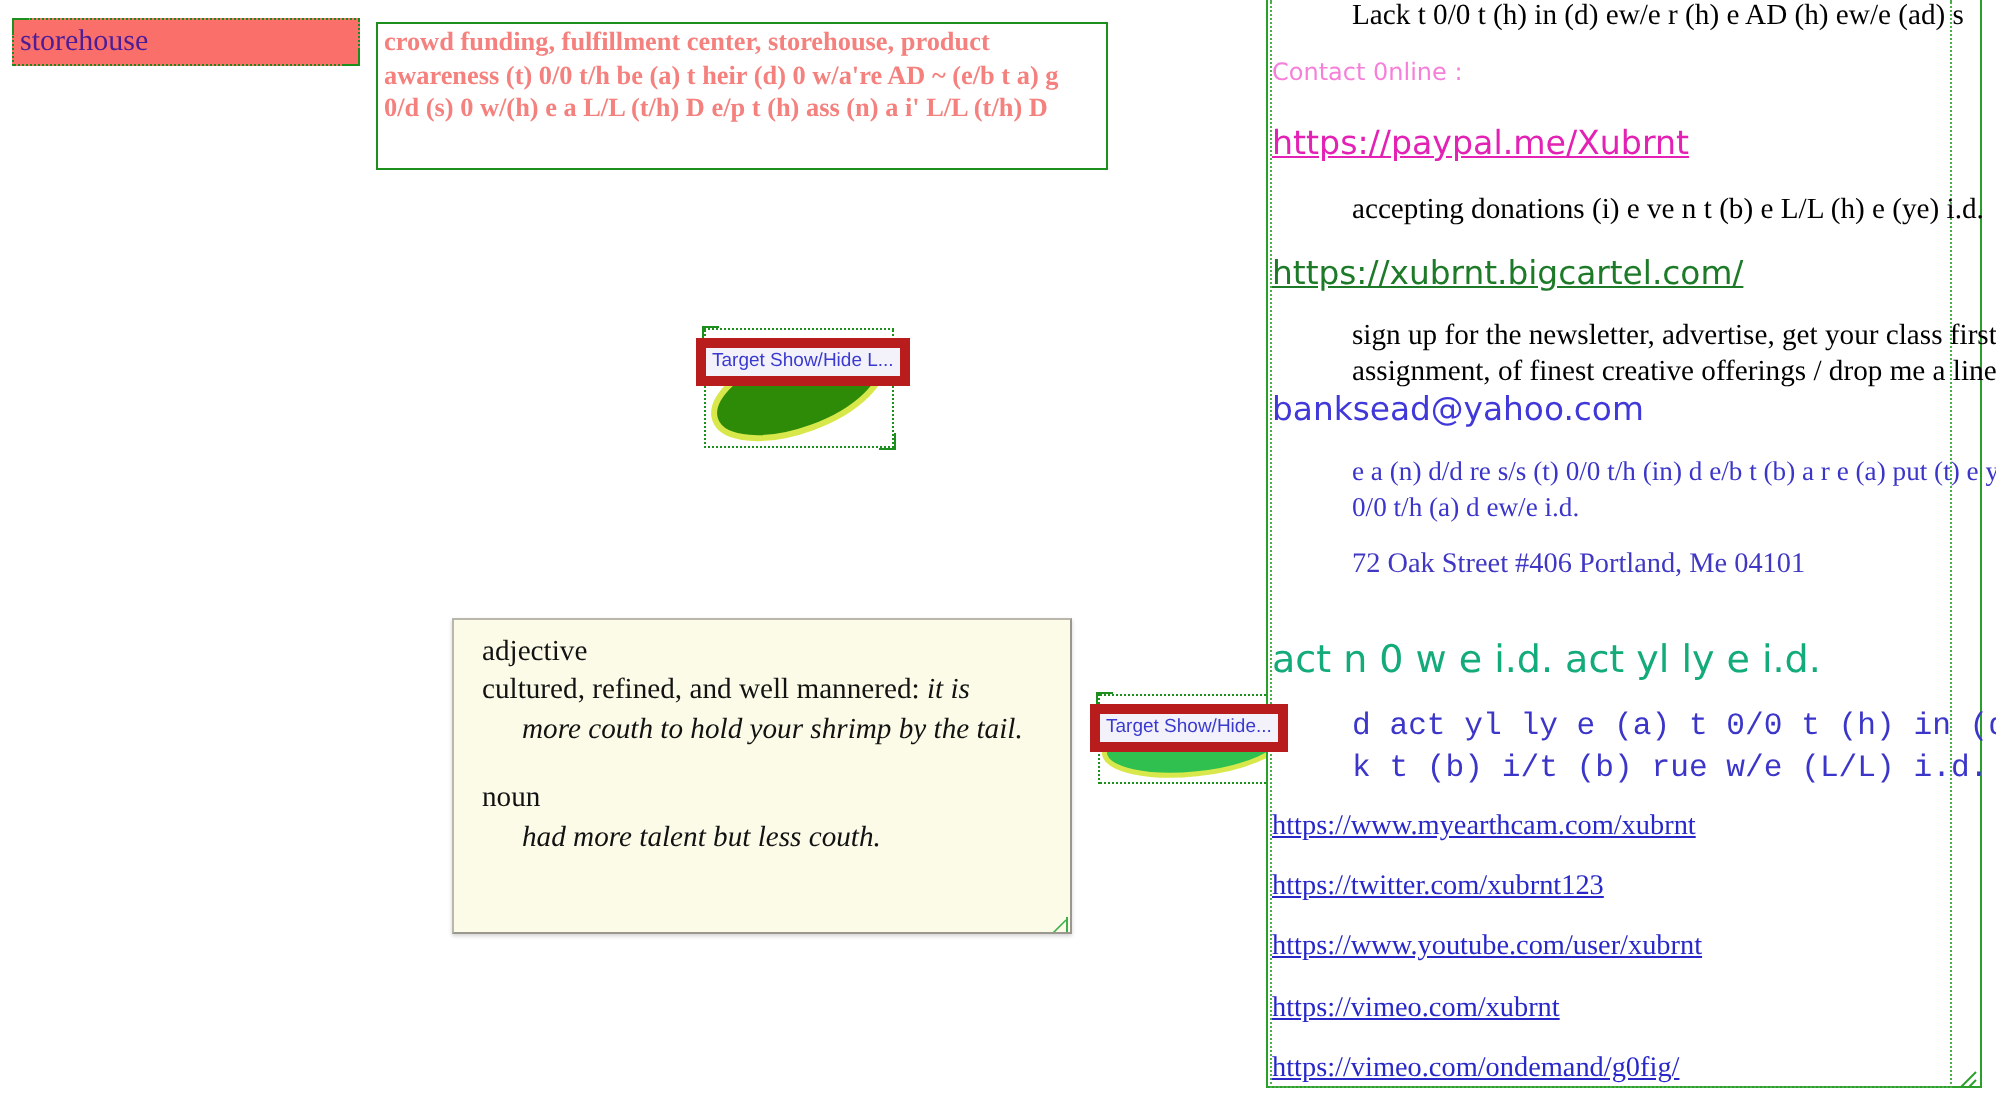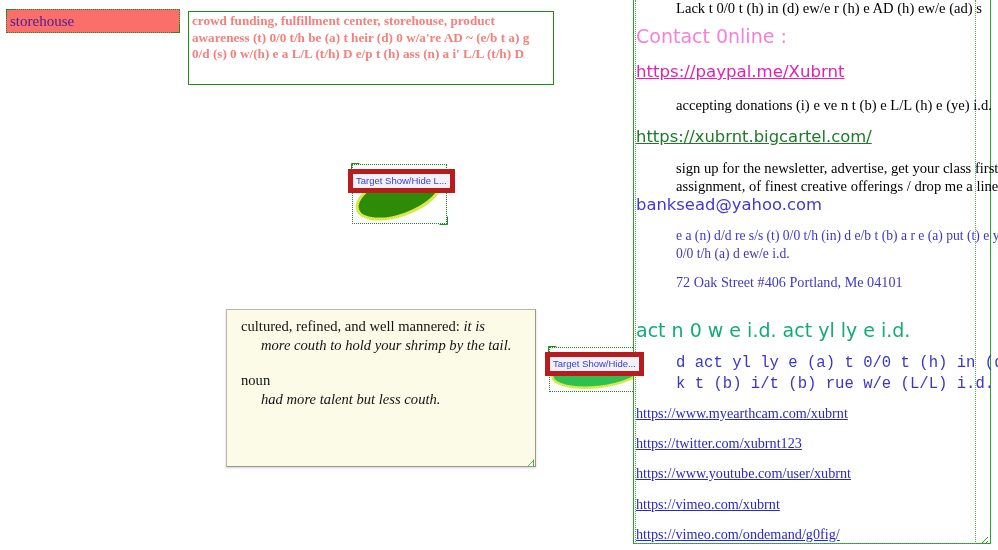--- a/index.html
+++ b/index.html
@@ -161,21 +161,21 @@
   .rp-serif-link {
     font-family: "Liberation Serif", serif;
     font-size: 14.2px;
     color: #2828c8;
     text-decoration: underline;
     cursor: pointer;
     white-space: nowrap;
   }
 
   #rp-l1  { left: 636px; top: 0px;   width: 352px; }
-  #rp-l2  { left: 636px; top: 28px;  font-family:"DejaVu Sans",sans-serif; font-size:19px; color:#f57fd9; }
+  #rp-l2  { left: 636px; top: 28px;  font-family:"DejaVu Sans",sans-serif; font-size:12px; color:#f57fd9; }
   #rp-l3  { left: 636px; top: 63px;  font-family:"DejaVu Sans",sans-serif; font-size:16.6px; color:#e322b5; text-decoration:underline; }
   #rp-l4  { left: 636px; top: 97px;  width: 355px; }
   #rp-l5  { left: 636px; top: 128px; font-family:"DejaVu Sans",sans-serif; font-size:16.4px; color:#1d7a28; text-decoration:underline; }
   #rp-l6  { left: 636px; top: 160px; width: 356px; white-space: normal; line-height: 17.5px; }
   #rp-l7  { left: 636px; top: 196px; font-family:"DejaVu Sans",sans-serif; font-size:16.4px; color:#4038d8; }
   #rp-l8  { left: 636px; top: 227px; width: 360px; white-space: normal; line-height: 17.5px; color:#3b36c9; font-size:13.6px;}
   #rp-l9  { left: 636px; top: 274px; width: 360px; white-space: normal; line-height: 16px; color:#4038c4; font-size:14.2px;}
   #rp-l10 { left: 636px; top: 322px; font-family:"DejaVu Sans",sans-serif; font-size:19px; color:#13ab7a; }
   #rp-l11 { left: 636px; top: 353px; width: 352px; white-space: normal; font-family:Liberation Mono, monospace; font-size:15.6px; color:#3b36c9; line-height: 21px;}
 
@@ -244,20 +244,21 @@
   <span class="corner-handle tl">
     <svg width="9" height="9" viewBox="0 0 9 9">
         <path d="M0.5 8.5 L0.5 0.5 L8.5 0.5" fill="none" stroke="#1d8f1d" stroke-width="1"></path>
       </svg>
   </span>
   <span class="tag">Target Show/Hide...</span>
 </div>
 
 <div class="abs" id="dictionary-popup">
 
+  <span class="pos">adjective</span>
   <span class="sense"><span>cultured, refined, and well mannered:</span><span class="ex"> it is</span></span>
   <span class="indent">more couth to hold your shrimp by the tail.</span>
 
   <span class="gap"></span>
 
   <span class="pos">noun</span>
   <span class="indent">had more talent but less couth.</span>
 
   <span class="resize-grip">
     <svg width="10" height="10" viewBox="0 0 10 10">

